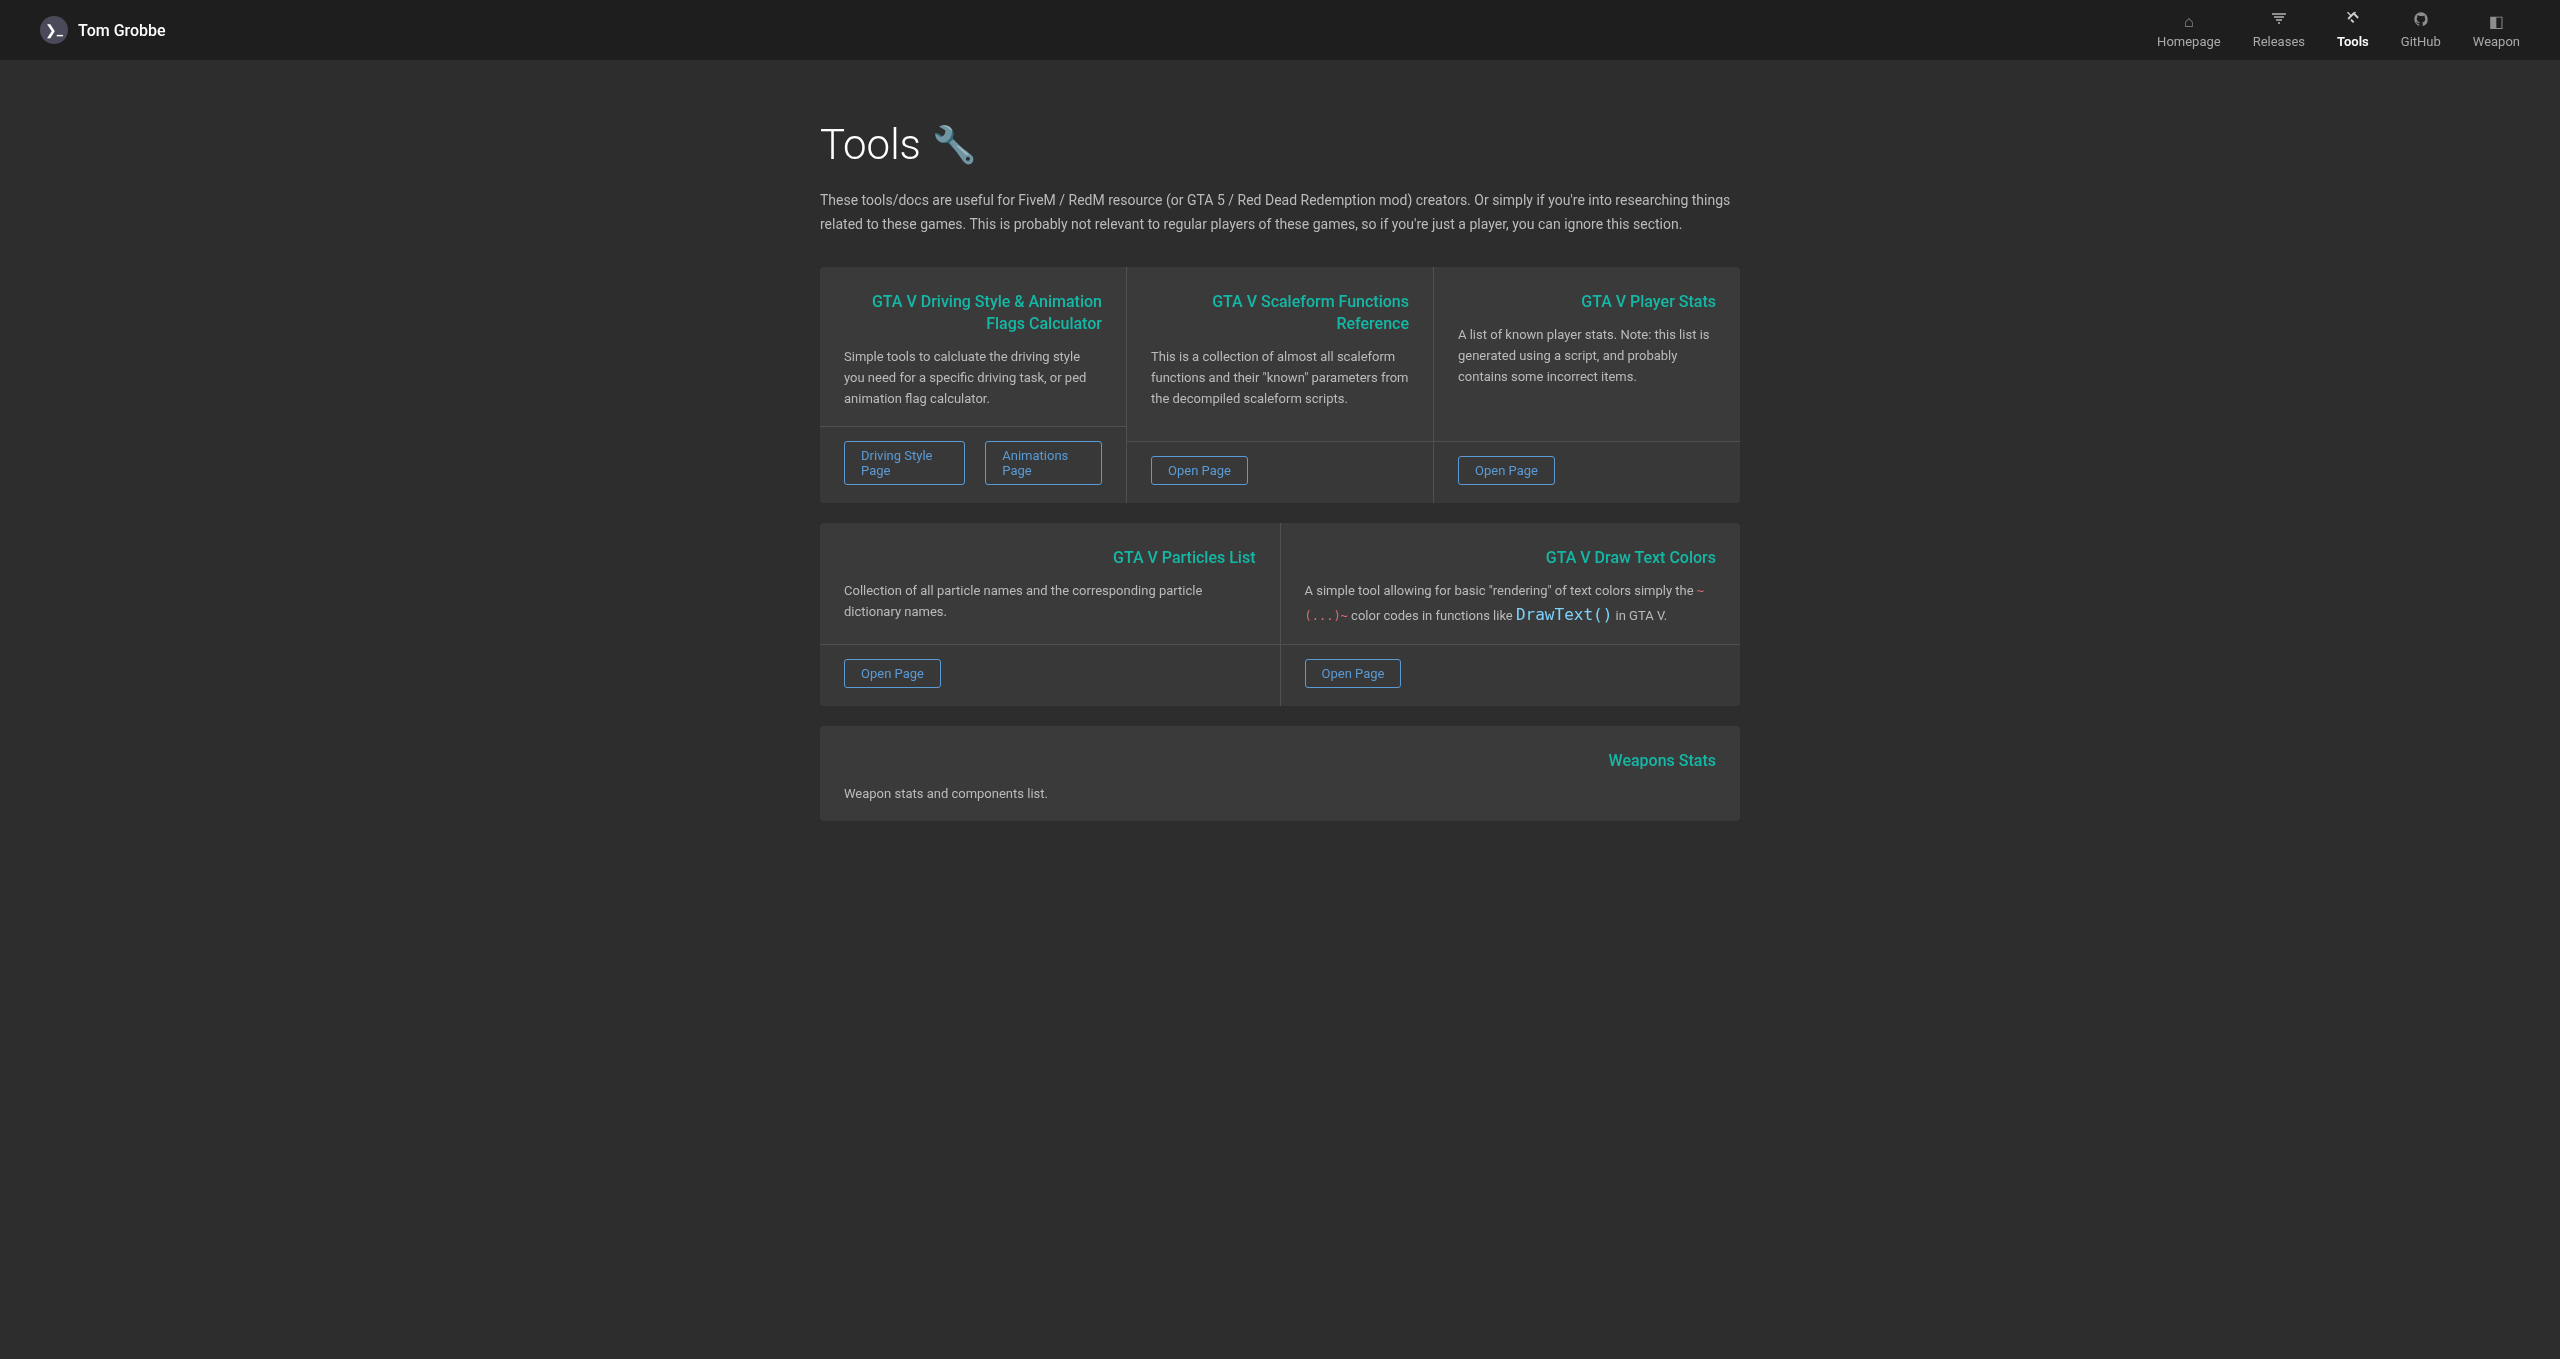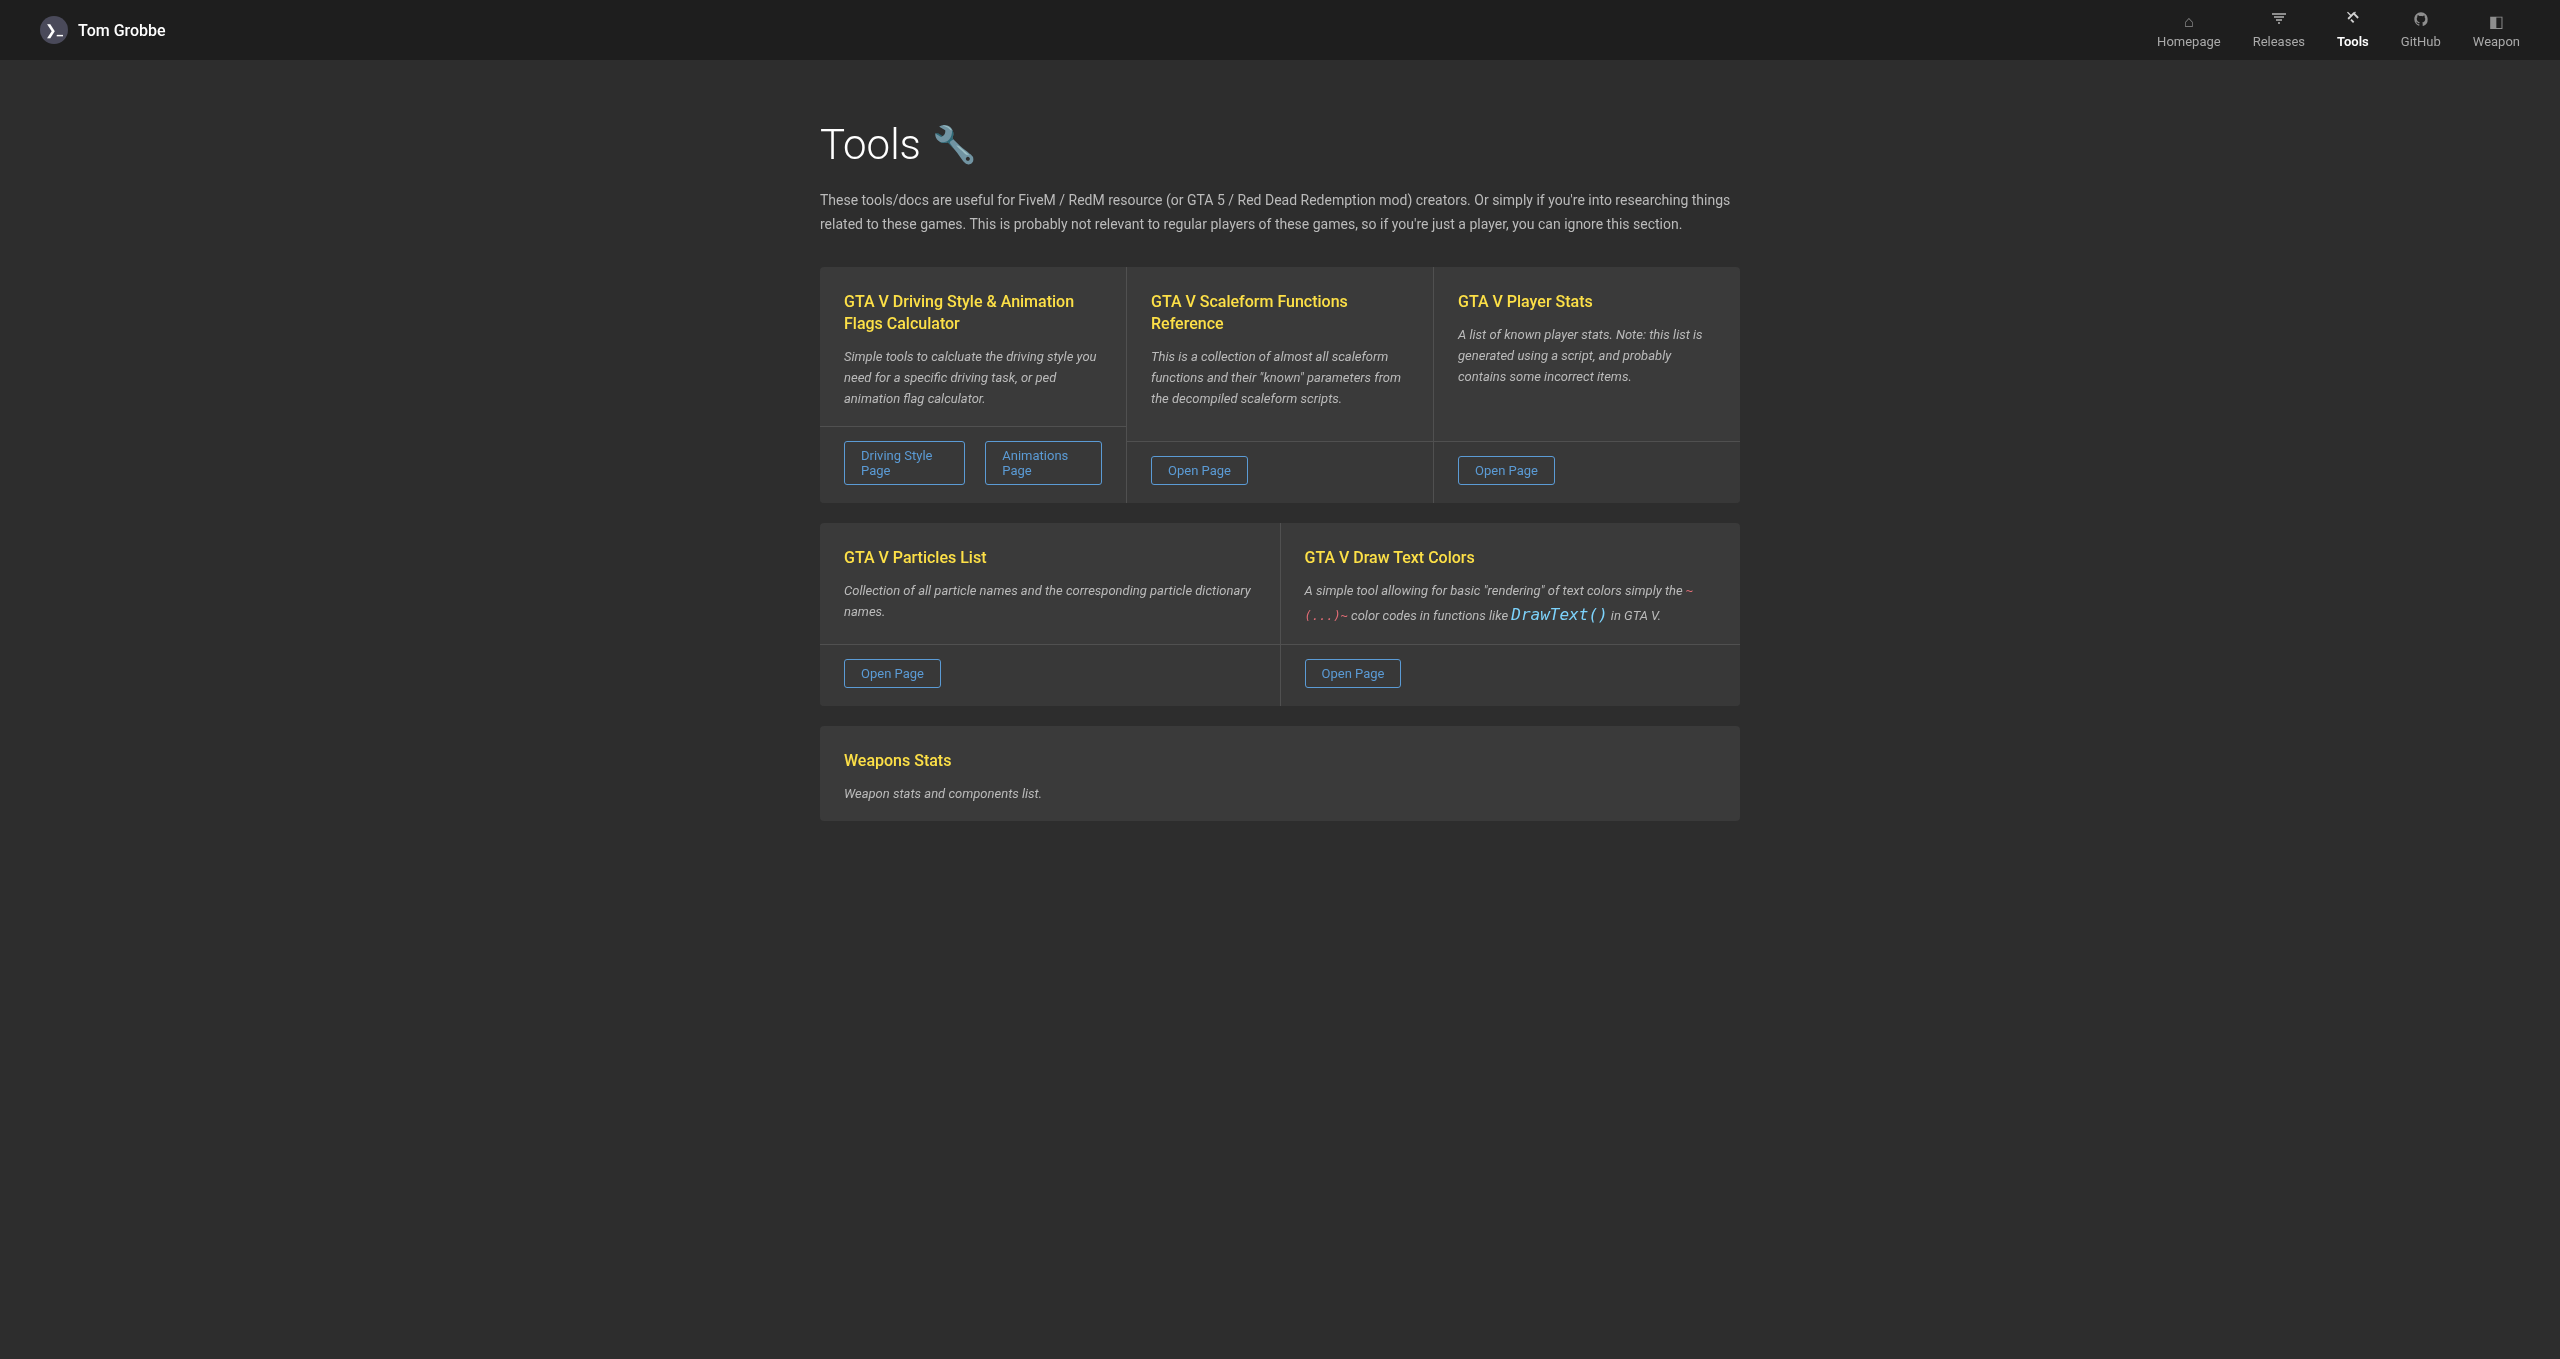--- a/index.html
+++ b/index.html
@@ -125,32 +125,32 @@
     .card-cell:last-child {
       border-right: none;
     }
 
     .card-body {
       padding: 24px 24px 16px;
       flex: 1;
     }
 
     .card-title {
-      color: #fde047;
+      color: #14b8a6;
       font-size: 16px;
       font-weight: 500;
       margin-bottom: 12px;
       line-height: 1.4;
+      text-align: right;
     }
 
     .card-text {
       color: #bbbbbb;
       font-size: 13px;
       line-height: 1.6;
-      font-style: italic;
     }
 
     .card-text .code-pink {
       color: #e06c75;
       font-family: monospace;
       font-size: 12px;
     }
 
     .card-text .code-blue {
       color: #7dd3fc;

